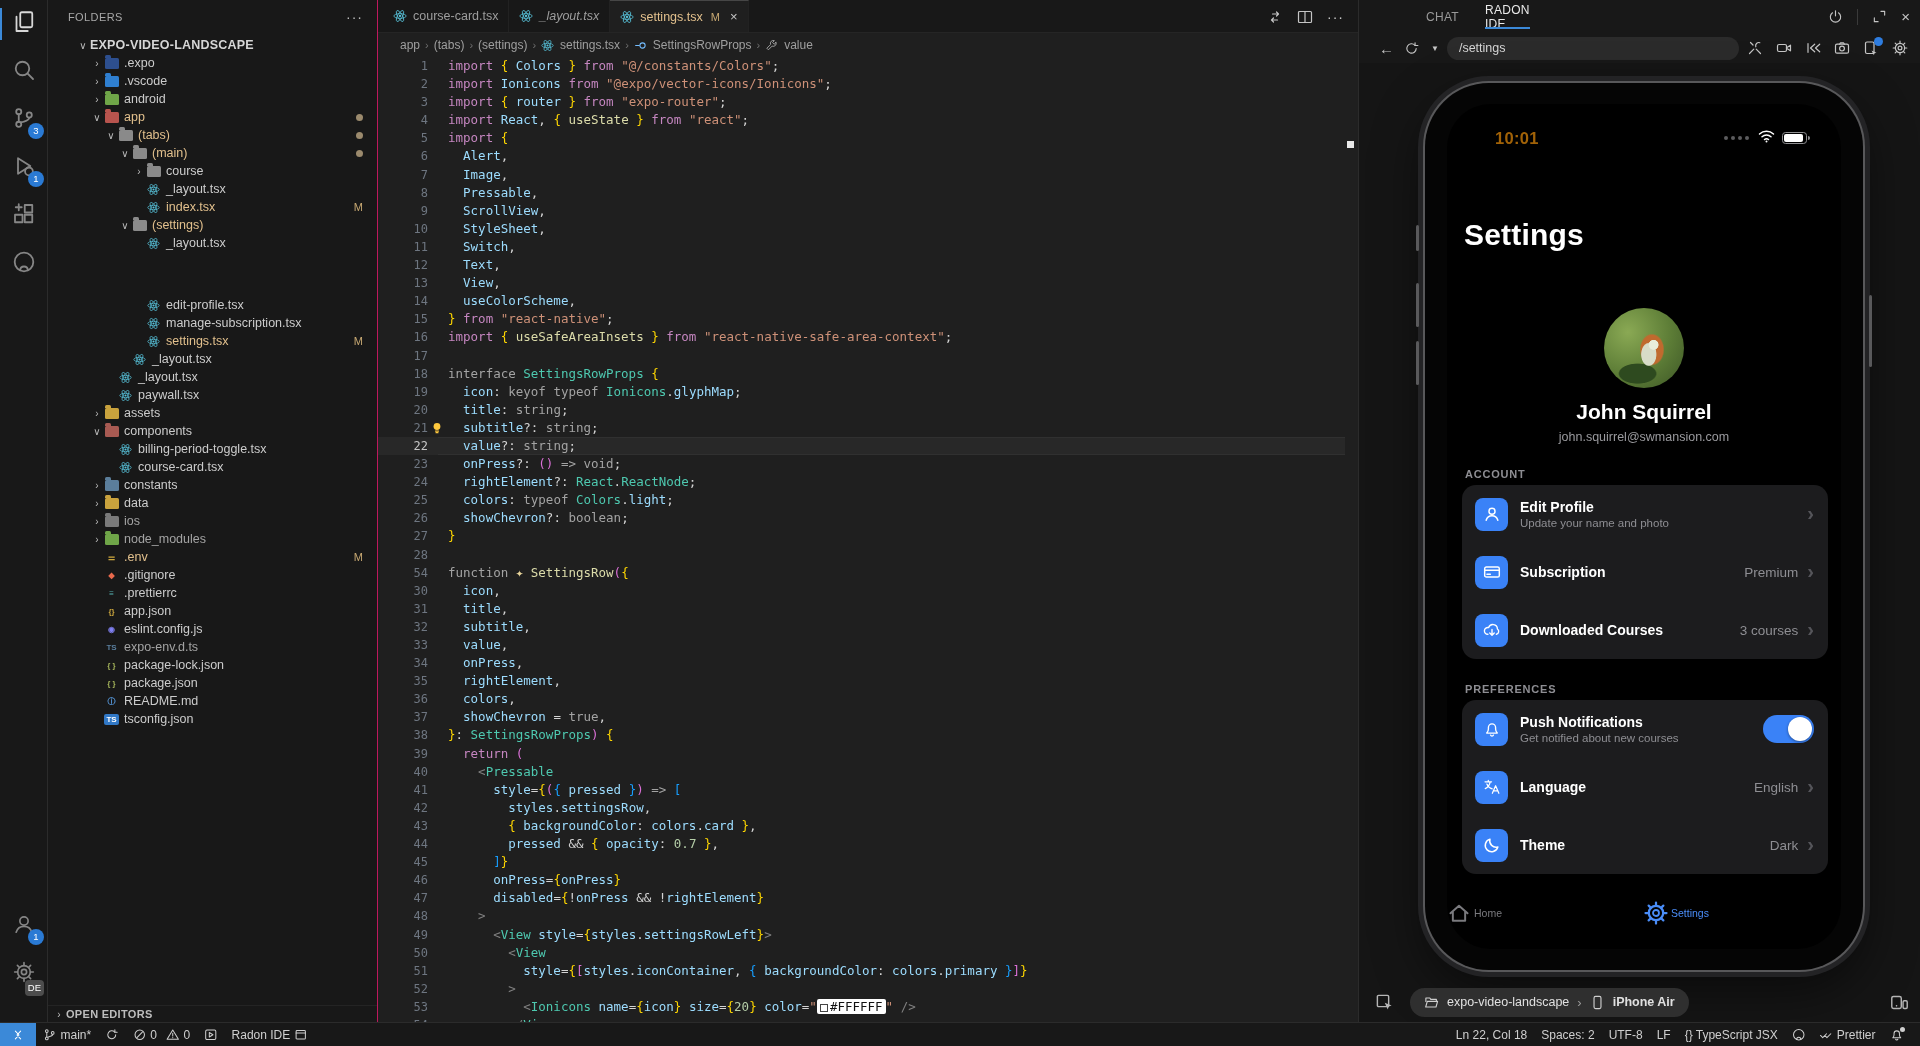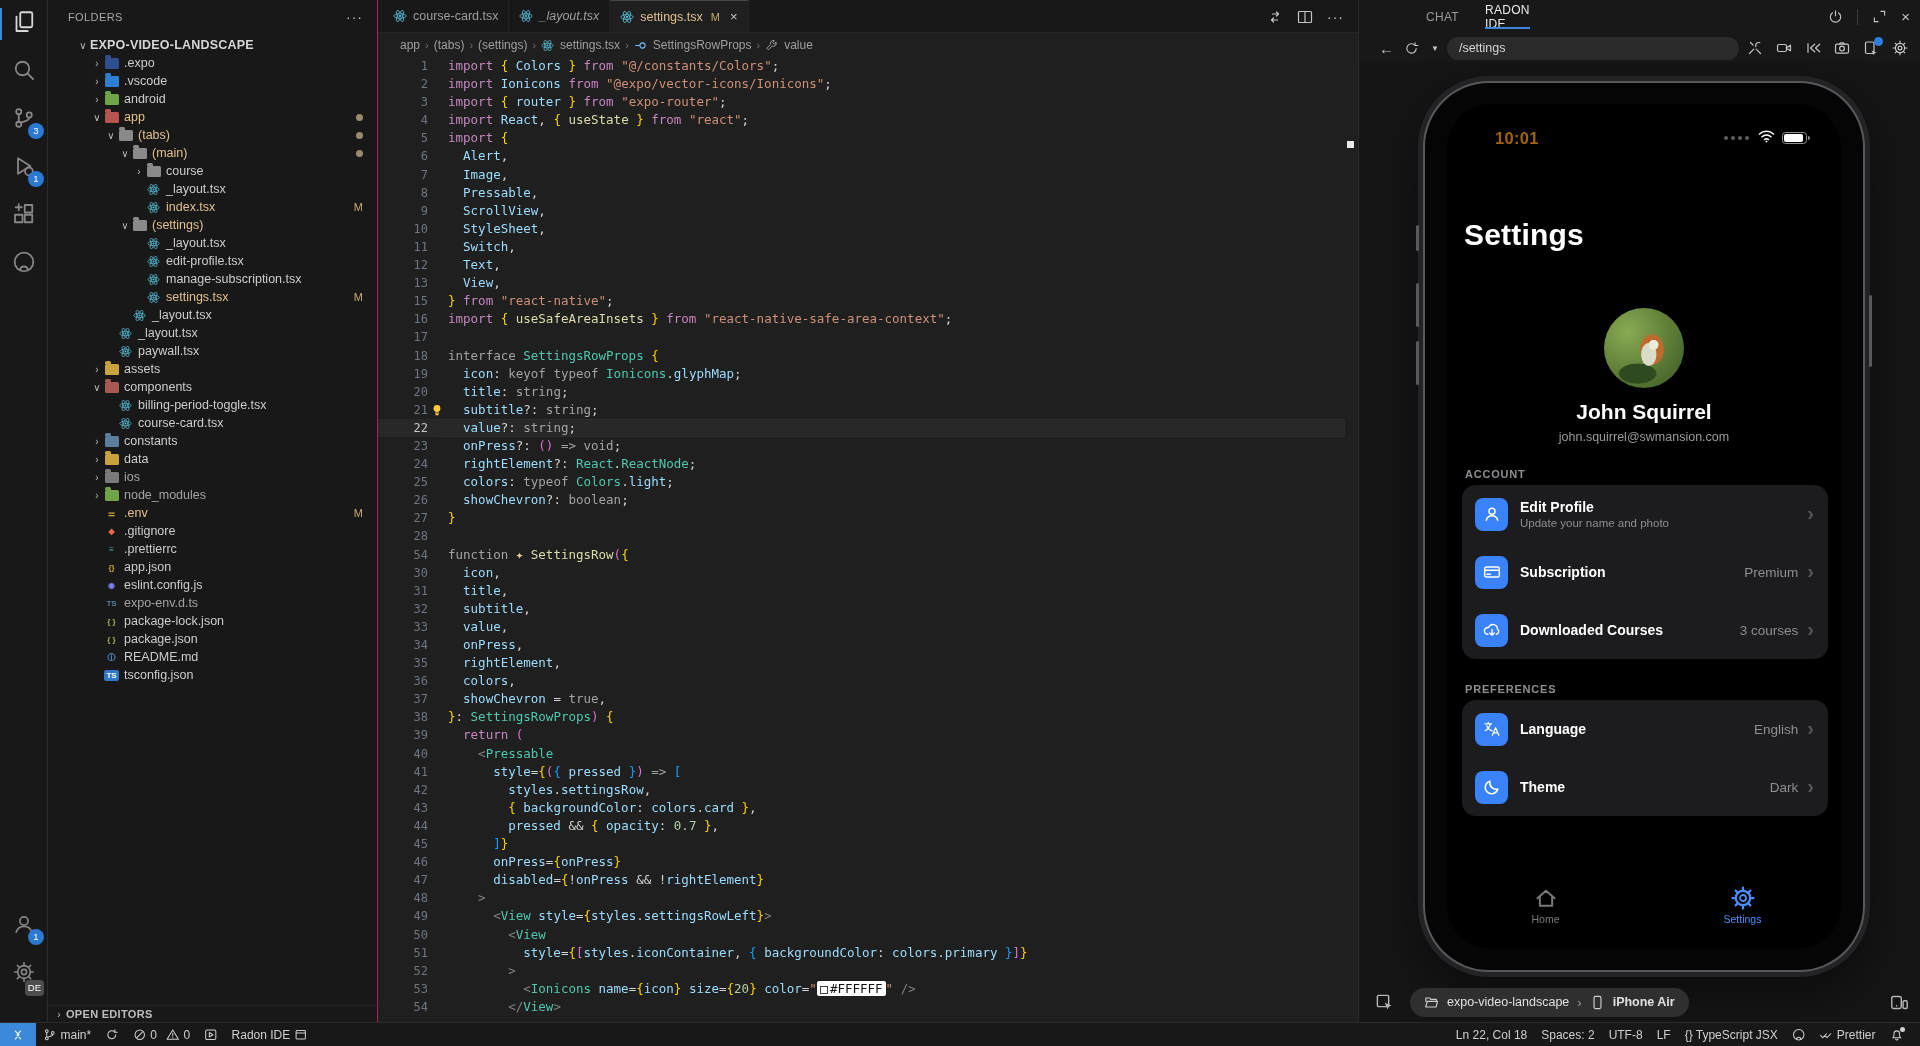--- a/index.html
+++ b/index.html
@@ -122,21 +122,21 @@
   .p-ric { width:33px; height:33px; border-radius:8px; background:#3a82f7; display:flex; align-items:center; justify-content:center; color:#fff; flex:none; margin-right:12px; }
   .p-ric svg { width:18px; height:18px; }
   .p-rtxt { flex:1; min-width:0; }
   .p-rtitle { font-size:14px; font-weight:bold; color:#fff; }
   .p-rsub { font-size:11.5px; color:#8e8e93; margin-top:2px; }
   .p-rval { font-size:13.5px; color:#8e8e93; margin-right:9px; }
   .p-chev { color:#55555a; font-size:20px; font-weight:bold; line-height:1; margin-top:-2px; }
   .p-toggle { width:51px; height:28px; border-radius:14px; background:#3a82f7; position:relative; flex:none; cursor:pointer; }
   .p-toggle::after { content:""; position:absolute; top:2px; right:2px; width:24px; height:24px; border-radius:50%; background:#fff; box-shadow:0 1px 3px rgba(0,0,0,.4); }
   #p-tabbar { position:absolute; left:0; right:0; top:776px; height:60px; display:flex; }
-  .p-tab { flex:1; display:flex; flex-direction:column; align-items:center; padding-top:6px; gap:3px; color:#7a7a7e; cursor:pointer; }
+  .p-tab { flex:1; display:flex; flex-direction:row; align-items:center; padding-top:6px; gap:3px; color:#7a7a7e; cursor:pointer; }
   .p-tab svg { width:24px; height:24px; }
   .p-tab .p-tlabel { font-size:10.5px; }
   .p-tab.active { color:#4a8df8; }
 
   #panel-bottom { position:absolute; left:0; bottom:2px; width:562px; height:36px; display:flex; align-items:center; padding:0 12px 0 16px; }
   #inspect-btn { color:#b5b5b5; display:flex; cursor:pointer; }
   #inspect-btn svg { width:19px; height:19px; }
   #device-pill { margin-left:16px; height:29px; background:#2f2f2f; border-radius:15px; display:flex; align-items:center; padding:0 14px; gap:8px; font-size:12.5px; color:#e0e0e0; cursor:pointer; }
   #device-pill svg { width:15px; height:15px; color:#cfcfcf; }
   #device-pill .psep { color:#9a9a9a; font-size:13px; }
@@ -324,21 +324,21 @@
           <span class="ticon">
             <svg viewBox="0 0 16 16" fill="none" stroke="#58c4dc" stroke-width="0.9" style="width: 13px; height: 13px;">
               <ellipse cx="8" cy="8" rx="7" ry="2.7"></ellipse>
               <ellipse cx="8" cy="8" rx="7" ry="2.7" transform="rotate(60 8 8)"></ellipse>
               <ellipse cx="8" cy="8" rx="7" ry="2.7" transform="rotate(-60 8 8)"></ellipse>
               <circle cx="8" cy="8" r="1.3" fill="#58c4dc" stroke="none"></circle>
             </svg>
           </span>
           <span class="label">_layout.tsx</span>
         </div>
-        <div class="trow" style="padding-left: 84px;">
+        <div class="trow" style="padding-left: 84px; margin-top: 44px;">
           <span class="caret"></span>
           <span class="ticon">
             <svg viewBox="0 0 16 16" fill="none" stroke="#58c4dc" stroke-width="0.9" style="width: 13px; height: 13px;">
               <ellipse cx="8" cy="8" rx="7" ry="2.7"></ellipse>
               <ellipse cx="8" cy="8" rx="7" ry="2.7" transform="rotate(60 8 8)"></ellipse>
               <ellipse cx="8" cy="8" rx="7" ry="2.7" transform="rotate(-60 8 8)"></ellipse>
               <circle cx="8" cy="8" r="1.3" fill="#58c4dc" stroke="none"></circle>
             </svg>
           </span>
           <span class="label">edit-profile.tsx</span>
@@ -651,20 +651,21 @@
         <div class="cl"><span class="gut">4</span><span class="src"><span class="tk-kc">import</span><span class="tk-d"> </span><span class="tk-v">React</span><span class="tk-d">, </span><span class="tk-g">{</span><span class="tk-d"> </span><span class="tk-fn">useState</span><span class="tk-d"> </span><span class="tk-g">}</span><span class="tk-d"> </span><span class="tk-kc">from</span><span class="tk-d"> </span><span class="tk-s">"react"</span><span class="tk-d">;</span></span></div>
         <div class="cl"><span class="gut">5</span><span class="src"><span class="tk-kc">import</span><span class="tk-d"> </span><span class="tk-g">{</span></span></div>
         <div class="cl"><span class="gut">6</span><span class="src"><span class="tk-d">  </span><span class="tk-v">Alert</span><span class="tk-d">,</span></span></div>
         <div class="cl"><span class="gut">7</span><span class="src"><span class="tk-d">  </span><span class="tk-v">Image</span><span class="tk-d">,</span></span></div>
         <div class="cl"><span class="gut">8</span><span class="src"><span class="tk-d">  </span><span class="tk-v">Pressable</span><span class="tk-d">,</span></span></div>
         <div class="cl"><span class="gut">9</span><span class="src"><span class="tk-d">  </span><span class="tk-v">ScrollView</span><span class="tk-d">,</span></span></div>
         <div class="cl"><span class="gut">10</span><span class="src"><span class="tk-d">  </span><span class="tk-v">StyleSheet</span><span class="tk-d">,</span></span></div>
         <div class="cl"><span class="gut">11</span><span class="src"><span class="tk-d">  </span><span class="tk-v">Switch</span><span class="tk-d">,</span></span></div>
         <div class="cl"><span class="gut">12</span><span class="src"><span class="tk-d">  </span><span class="tk-v">Text</span><span class="tk-d">,</span></span></div>
         <div class="cl"><span class="gut">13</span><span class="src"><span class="tk-d">  </span><span class="tk-v">View</span><span class="tk-d">,</span></span></div>
+        <div class="cl"><span class="gut">14</span><span class="src"><span class="tk-d">  </span><span class="tk-v">useColorScheme</span><span class="tk-d">,</span></span></div>
         <div class="cl"><span class="gut">15</span><span class="src"><span class="tk-g">}</span><span class="tk-d"> </span><span class="tk-kc">from</span><span class="tk-d"> </span><span class="tk-s">"react-native"</span><span class="tk-d">;</span></span></div>
         <div class="cl"><span class="gut">16</span><span class="src"><span class="tk-kc">import</span><span class="tk-d"> </span><span class="tk-g">{</span><span class="tk-d"> </span><span class="tk-fn">useSafeAreaInsets</span><span class="tk-d"> </span><span class="tk-g">}</span><span class="tk-d"> </span><span class="tk-kc">from</span><span class="tk-d"> </span><span class="tk-s">"react-native-safe-area-context"</span><span class="tk-d">;</span></span></div>
         <div class="cl"><span class="gut">17</span><span class="src"></span></div>
         <div class="cl"><span class="gut">18</span><span class="src"><span class="tk-kb">interface</span><span class="tk-d"> </span><span class="tk-ty">SettingsRowProps</span><span class="tk-d"> </span><span class="tk-g">{</span></span></div>
         <div class="cl"><span class="gut">19</span><span class="src"><span class="tk-d">  </span><span class="tk-v">icon</span><span class="tk-d">: </span><span class="tk-kb">keyof</span><span class="tk-d"> </span><span class="tk-kb">typeof</span><span class="tk-d"> </span><span class="tk-ty">Ionicons</span><span class="tk-d">.</span><span class="tk-v">glyphMap</span><span class="tk-d">;</span></span></div>
         <div class="cl"><span class="gut">20</span><span class="src"><span class="tk-d">  </span><span class="tk-v">title</span><span class="tk-d">: </span><span class="tk-kb">string</span><span class="tk-d">;</span></span></div>
         <div class="cl"><span class="gut">21</span><span class="bulb"><svg viewBox="0 0 16 16">
               <circle cx="8" cy="6.3" r="3.9" fill="#ffc83d"></circle>
               <path d="M6.3 11.5h3.4M6.9 13.3h2.2" stroke="#ffc83d" stroke-width="1.4" stroke-linecap="round"></path>
             </svg></span><span class="src"><span class="tk-d">  </span><span class="tk-v">subtitle</span><span class="tk-d">?: </span><span class="tk-kb">string</span><span class="tk-d">;</span></span></div>
@@ -848,20 +849,33 @@
                 </span>
                 <span class="p-rval">3 courses</span>
                 <span class="p-chev">›</span>
               </div>
             </div>
             <div class="p-sec-label abs" style="top: 579px;">PREFERENCES</div>
             <div class="p-card abs" style="top: 596px;">
               <div class="p-row">
                 <span class="p-ric">
                   <svg viewBox="0 0 16 16" fill="none" stroke="currentColor" stroke-width="1.2" stroke-linecap="round" stroke-linejoin="round">
+                    <path d="M3.3 11.6h9.4c-1-1-1.5-2.1-1.5-3.6V6.6a3.2 3.2 0 0 0-6.4 0V8c0 1.5-.5 2.6-1.5 3.6z"></path>
+                    <path d="M6.7 13.4a1.4 1.4 0 0 0 2.6 0"></path>
+                  </svg>
+                </span>
+                <span class="p-rtxt">
+                  <div class="p-rtitle">Push Notifications</div>
+                  <div class="p-rsub">Get notified about new courses</div>
+                </span>
+                <span class="p-toggle"></span>
+              </div>
+              <div class="p-row">
+                <span class="p-ric">
+                  <svg viewBox="0 0 16 16" fill="none" stroke="currentColor" stroke-width="1.2" stroke-linecap="round" stroke-linejoin="round">
                     <path stroke-width="1.1" d="M1.8 3.4h5.8M4.7 2.2v1.2M6.4 3.4c-.5 2.8-2.2 4.9-4.4 6M3.4 5.4c1 2.3 2.8 3.7 4.8 4.2"></path>
                     <path stroke-width="1.1" d="M8.3 13.6l2.9-6.7 2.9 6.7M9.4 11.4h3.6"></path>
                   </svg>
                 </span>
                 <span class="p-rtxt">
                   <div class="p-rtitle">Language</div>
                 </span>
                 <span class="p-rval">English</span>
                 <span class="p-chev">›</span>
               </div>

